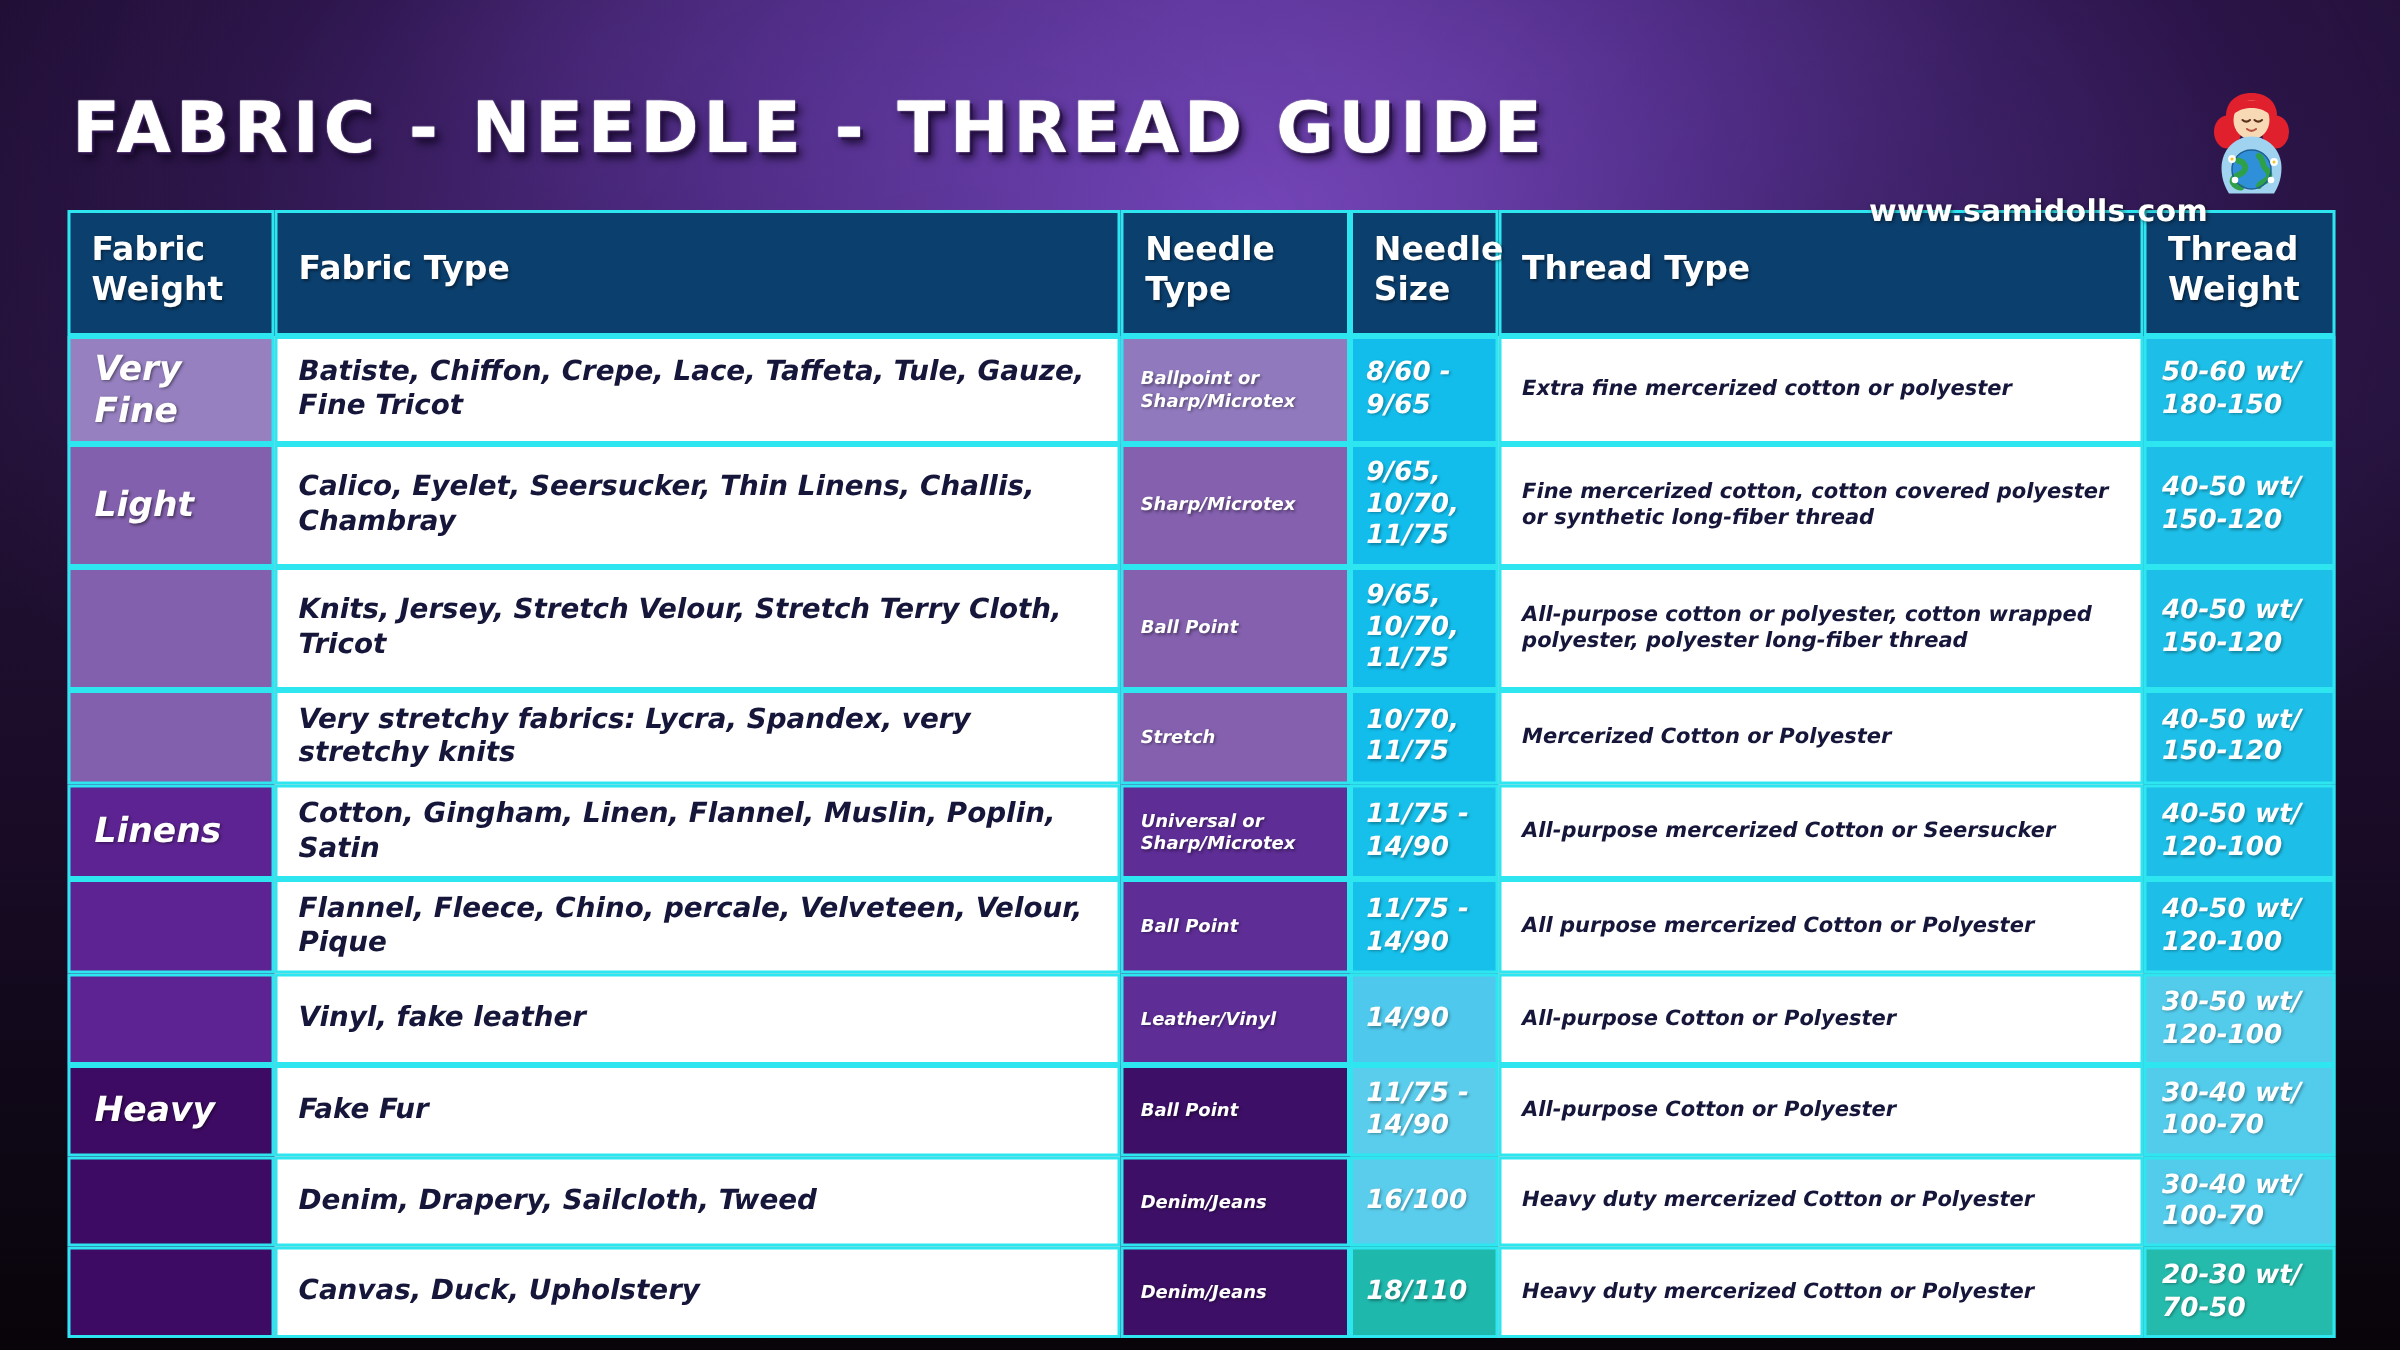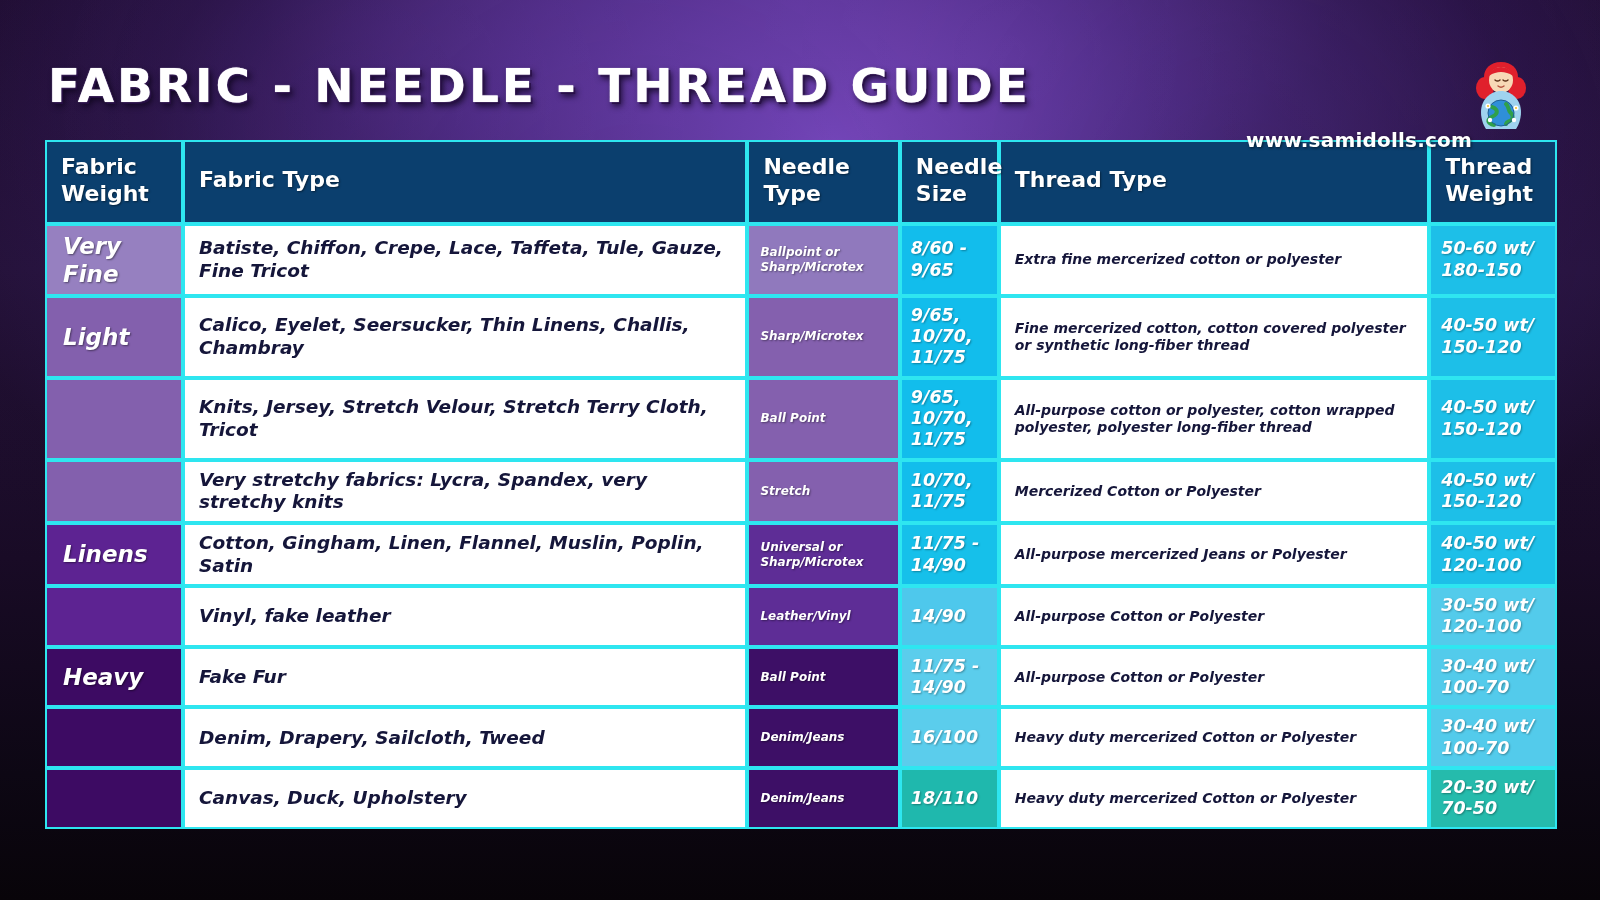--- a/index.html
+++ b/index.html
@@ -259,21 +259,29 @@
           <td class="cell c-ntype" style="background: rgb(132, 96, 174);">Stretch</td>
           <td class="cell c-nsize" style="background: rgb(18, 189, 236);">10/70, 11/75</td>
           <td class="cell c-ttype">Mercerized Cotton or Polyester</td>
           <td class="cell c-tweight" style="background: rgb(29, 191, 232);">40-50 wt/ 150-120</td>
         </tr>
         <tr style="height: 57px;">
           <td class="cell c-weight" style="background: rgb(93, 35, 146);">Linens</td>
           <td class="cell c-fabric">Cotton, Gingham, Linen, Flannel, Muslin, Poplin, Satin</td>
           <td class="cell c-ntype" style="background: rgb(94, 45, 150);">Universal or Sharp/Microtex</td>
           <td class="cell c-nsize" style="background: rgb(22, 192, 234);">11/75 - 14/90</td>
-          <td class="cell c-ttype">All-purpose mercerized Jeans or Polyester</td>
+          <td class="cell c-ttype">All-purpose mercerized Cotton or Seersucker</td>
+          <td class="cell c-tweight" style="background: rgb(29, 191, 232);">40-50 wt/ 120-100</td>
+        </tr>
+        <tr style="height: 57px;">
+          <td class="cell c-weight" style="background: rgb(93, 35, 146);"></td>
+          <td class="cell c-fabric">Flannel, Fleece, Chino, percale, Velveteen, Velour, Pique</td>
+          <td class="cell c-ntype" style="background: rgb(94, 45, 150);">Ball Point</td>
+          <td class="cell c-nsize" style="background: rgb(22, 192, 234);">11/75 - 14/90</td>
+          <td class="cell c-ttype">All purpose mercerized Cotton or Polyester</td>
           <td class="cell c-tweight" style="background: rgb(29, 191, 232);">40-50 wt/ 120-100</td>
         </tr>
         <tr style="height: 54px;">
           <td class="cell c-weight" style="background: rgb(93, 35, 146);"></td>
           <td class="cell c-fabric">Vinyl, fake leather</td>
           <td class="cell c-ntype" style="background: rgb(94, 45, 150);">Leather/Vinyl</td>
           <td class="cell c-nsize" style="background: rgb(78, 200, 236);">14/90</td>
           <td class="cell c-ttype">All-purpose Cotton or Polyester</td>
           <td class="cell c-tweight" style="background: rgb(83, 203, 235);">30-50 wt/ 120-100</td>
         </tr>

